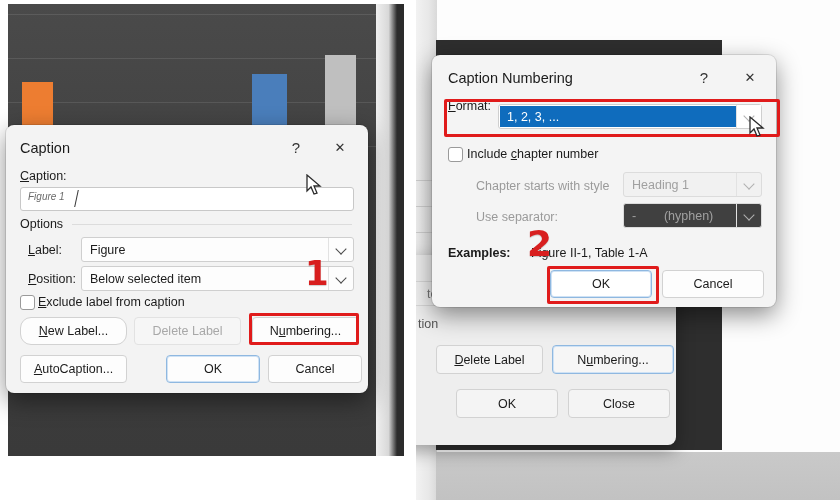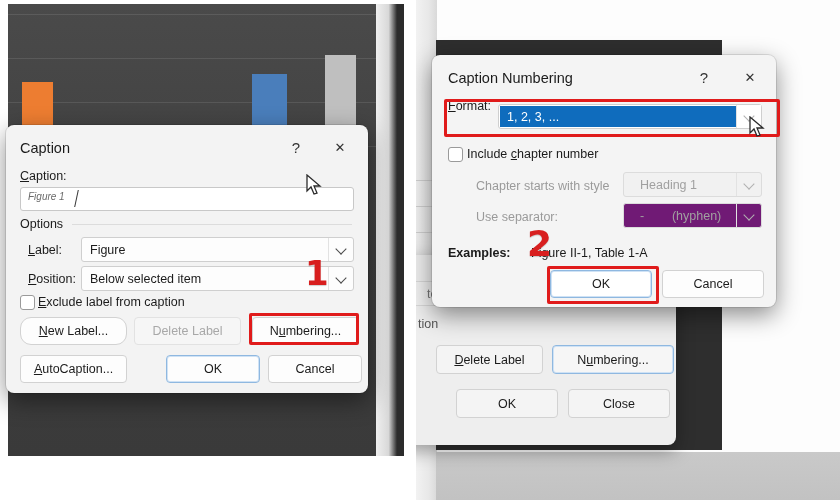--- a/index.html
+++ b/index.html
@@ -20,21 +20,21 @@
   .dlg{position:absolute;background:#f3f3f3;border-radius:8px;
        box-shadow:0 8px 24px rgba(0,0,0,.45),0 0 0 1px rgba(0,0,0,.10);}
   .dlg-title{font-size:14.5px;color:#1b1b1b;}
   .dlg-head-btn{position:absolute;color:#333;font-size:15px;text-align:center;cursor:default;}
   .lbl{font-size:12.5px;color:#1b1b1b;}
   .lbl u{text-decoration:underline;}
   .lbl.dim{color:#9a9a9a;}
   .field{position:absolute;background:#fff;border:1px solid #c8c8c8;border-radius:3px;}
   .combo{position:absolute;background:#fdfdfd;border:1px solid #cfcfcf;border-radius:3px;}
   .combo .ctext{position:absolute;left:8px;top:50%;transform:translateY(-50%);font-size:12.5px;color:#1b1b1b;}
-  .combo .ctext.dim{color:#a0a0a0;margin-left:8px;}
+  .combo .ctext.dim{color:#a0a0a0;}
   .combo-arrow{position:absolute;right:0;top:0;bottom:0;width:24px;border-left:1px solid #e2e2e2;}
   .chev{position:absolute;left:50%;top:50%;width:7px;height:7px;margin-left:-4px;margin-top:-5px;
         border-right:1.6px solid #4a4a4a;border-bottom:1.6px solid #4a4a4a;transform:rotate(45deg);}
   .chev.dim{border-color:#b0b0b0;}
   .btn{position:absolute;background:#fdfdfd;border:1px solid #d2d2d2;border-radius:4px;
        font-size:12.5px;color:#1b1b1b;display:flex;align-items:center;justify-content:center;cursor:default;}
   .btn.disabled{color:#a8a8a8;background:#f6f6f6;border-color:#e2e2e2;}
   .btn.default{border:1px solid #8fb8e0;box-shadow:inset 0 0 0 1px #cfe2f5;}
   .cbox{position:absolute;width:13px;height:13px;border:1.3px solid #9a9a9a;border-radius:3px;background:#fff;}
   .sep{position:absolute;height:1px;background:#dcdcdc;}
@@ -189,21 +189,21 @@
 
       <div class="lbl dim" style="position:absolute;left:44px;top:124px;">Chapter starts with style</div>
       <div class="combo" style="left:191px;top:117px;width:137px;height:23px;background:#f1f1f1;border-color:#dcdcdc;">
         <span class="ctext dim">Heading 1</span>
         <span class="combo-arrow">
             <i class="chev dim"></i>
           </span>
       </div>
 
       <div class="lbl dim" style="position:absolute;left:44px;top:155px;">Use separator:</div>
-      <div class="combo" style="left:191px;top:148px;width:137px;height:23px;background:#701a75;border-color:#dcdcdc;">
+      <div class="combo" style="left:191px;top:148px;width:137px;height:23px;background:#404040;border-color:#dcdcdc;">
         <span class="ctext dim" style="white-space:pre;">-        (hyphen)</span>
         <span class="combo-arrow">
             <i class="chev dim"></i>
           </span>
       </div>
 
       <div class="lbl" style="position:absolute;left:16px;top:191px;font-weight:bold;">Examples:</div>
       <div class="lbl" style="position:absolute;left:75px;top:191px;margin-left:24px;">Figure II-1, Table 1-A</div>
 
       <div class="btn default" style="left:118px;top:215px;width:100px;height:26px;background:#fff;">OK</div>

